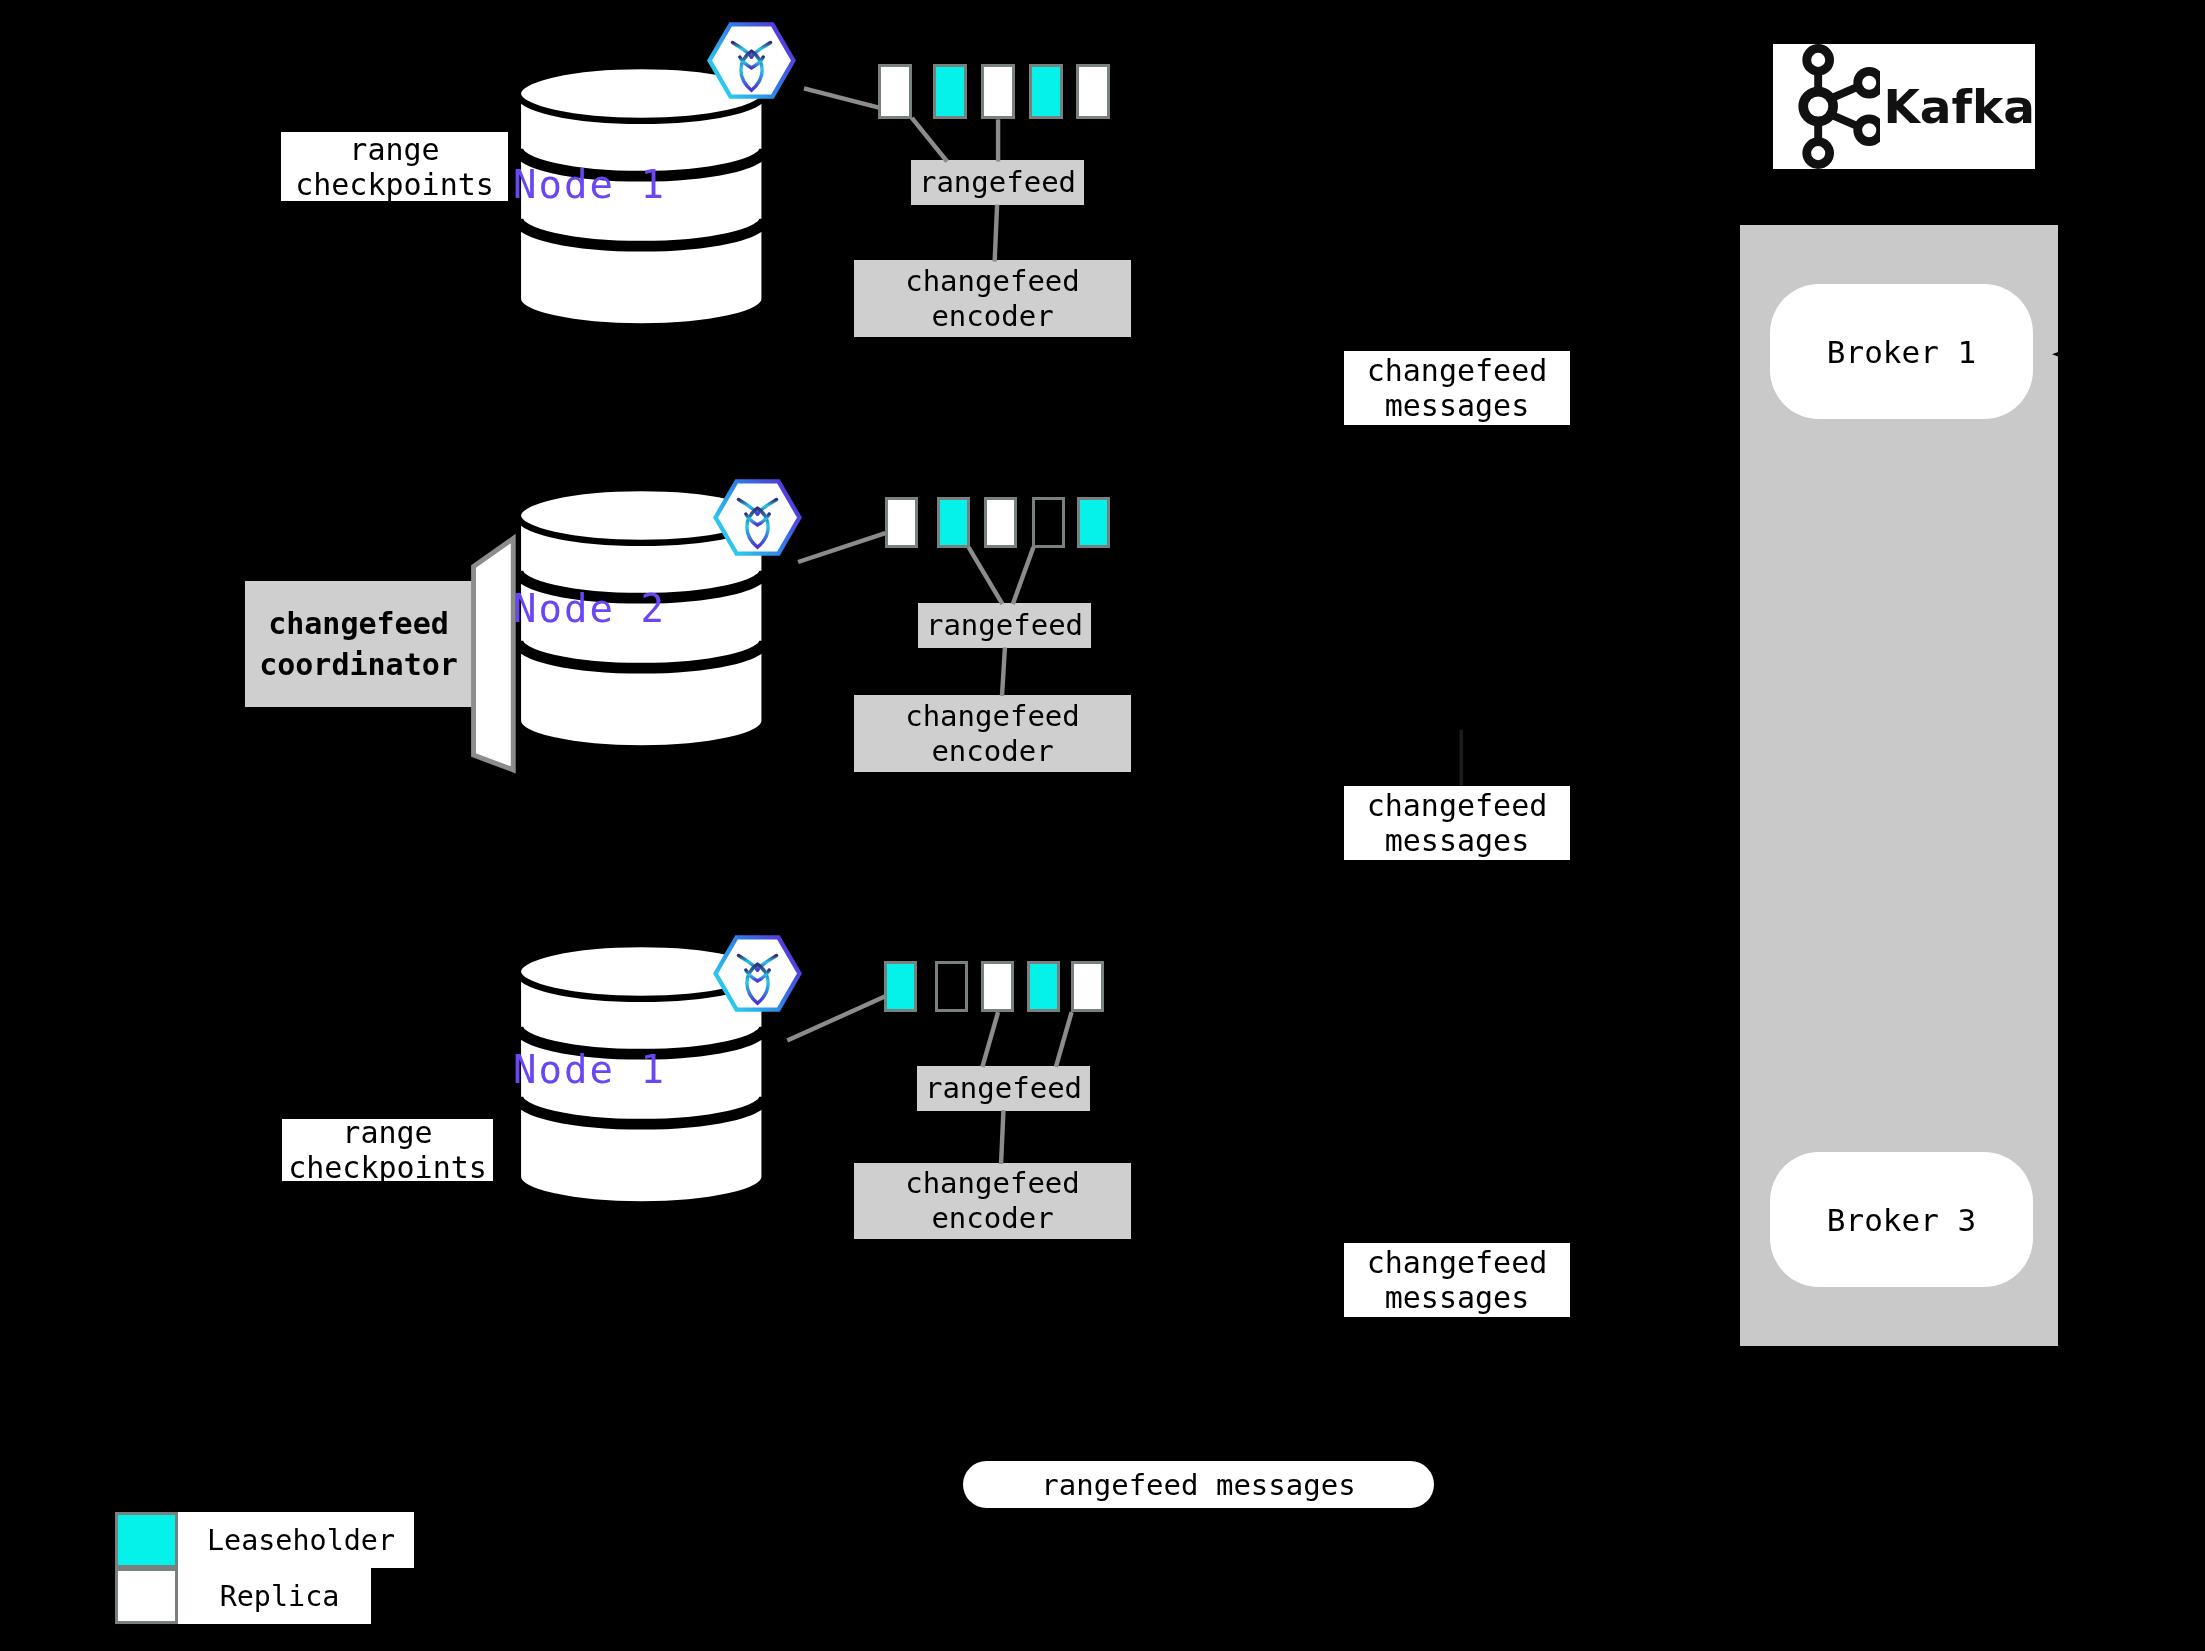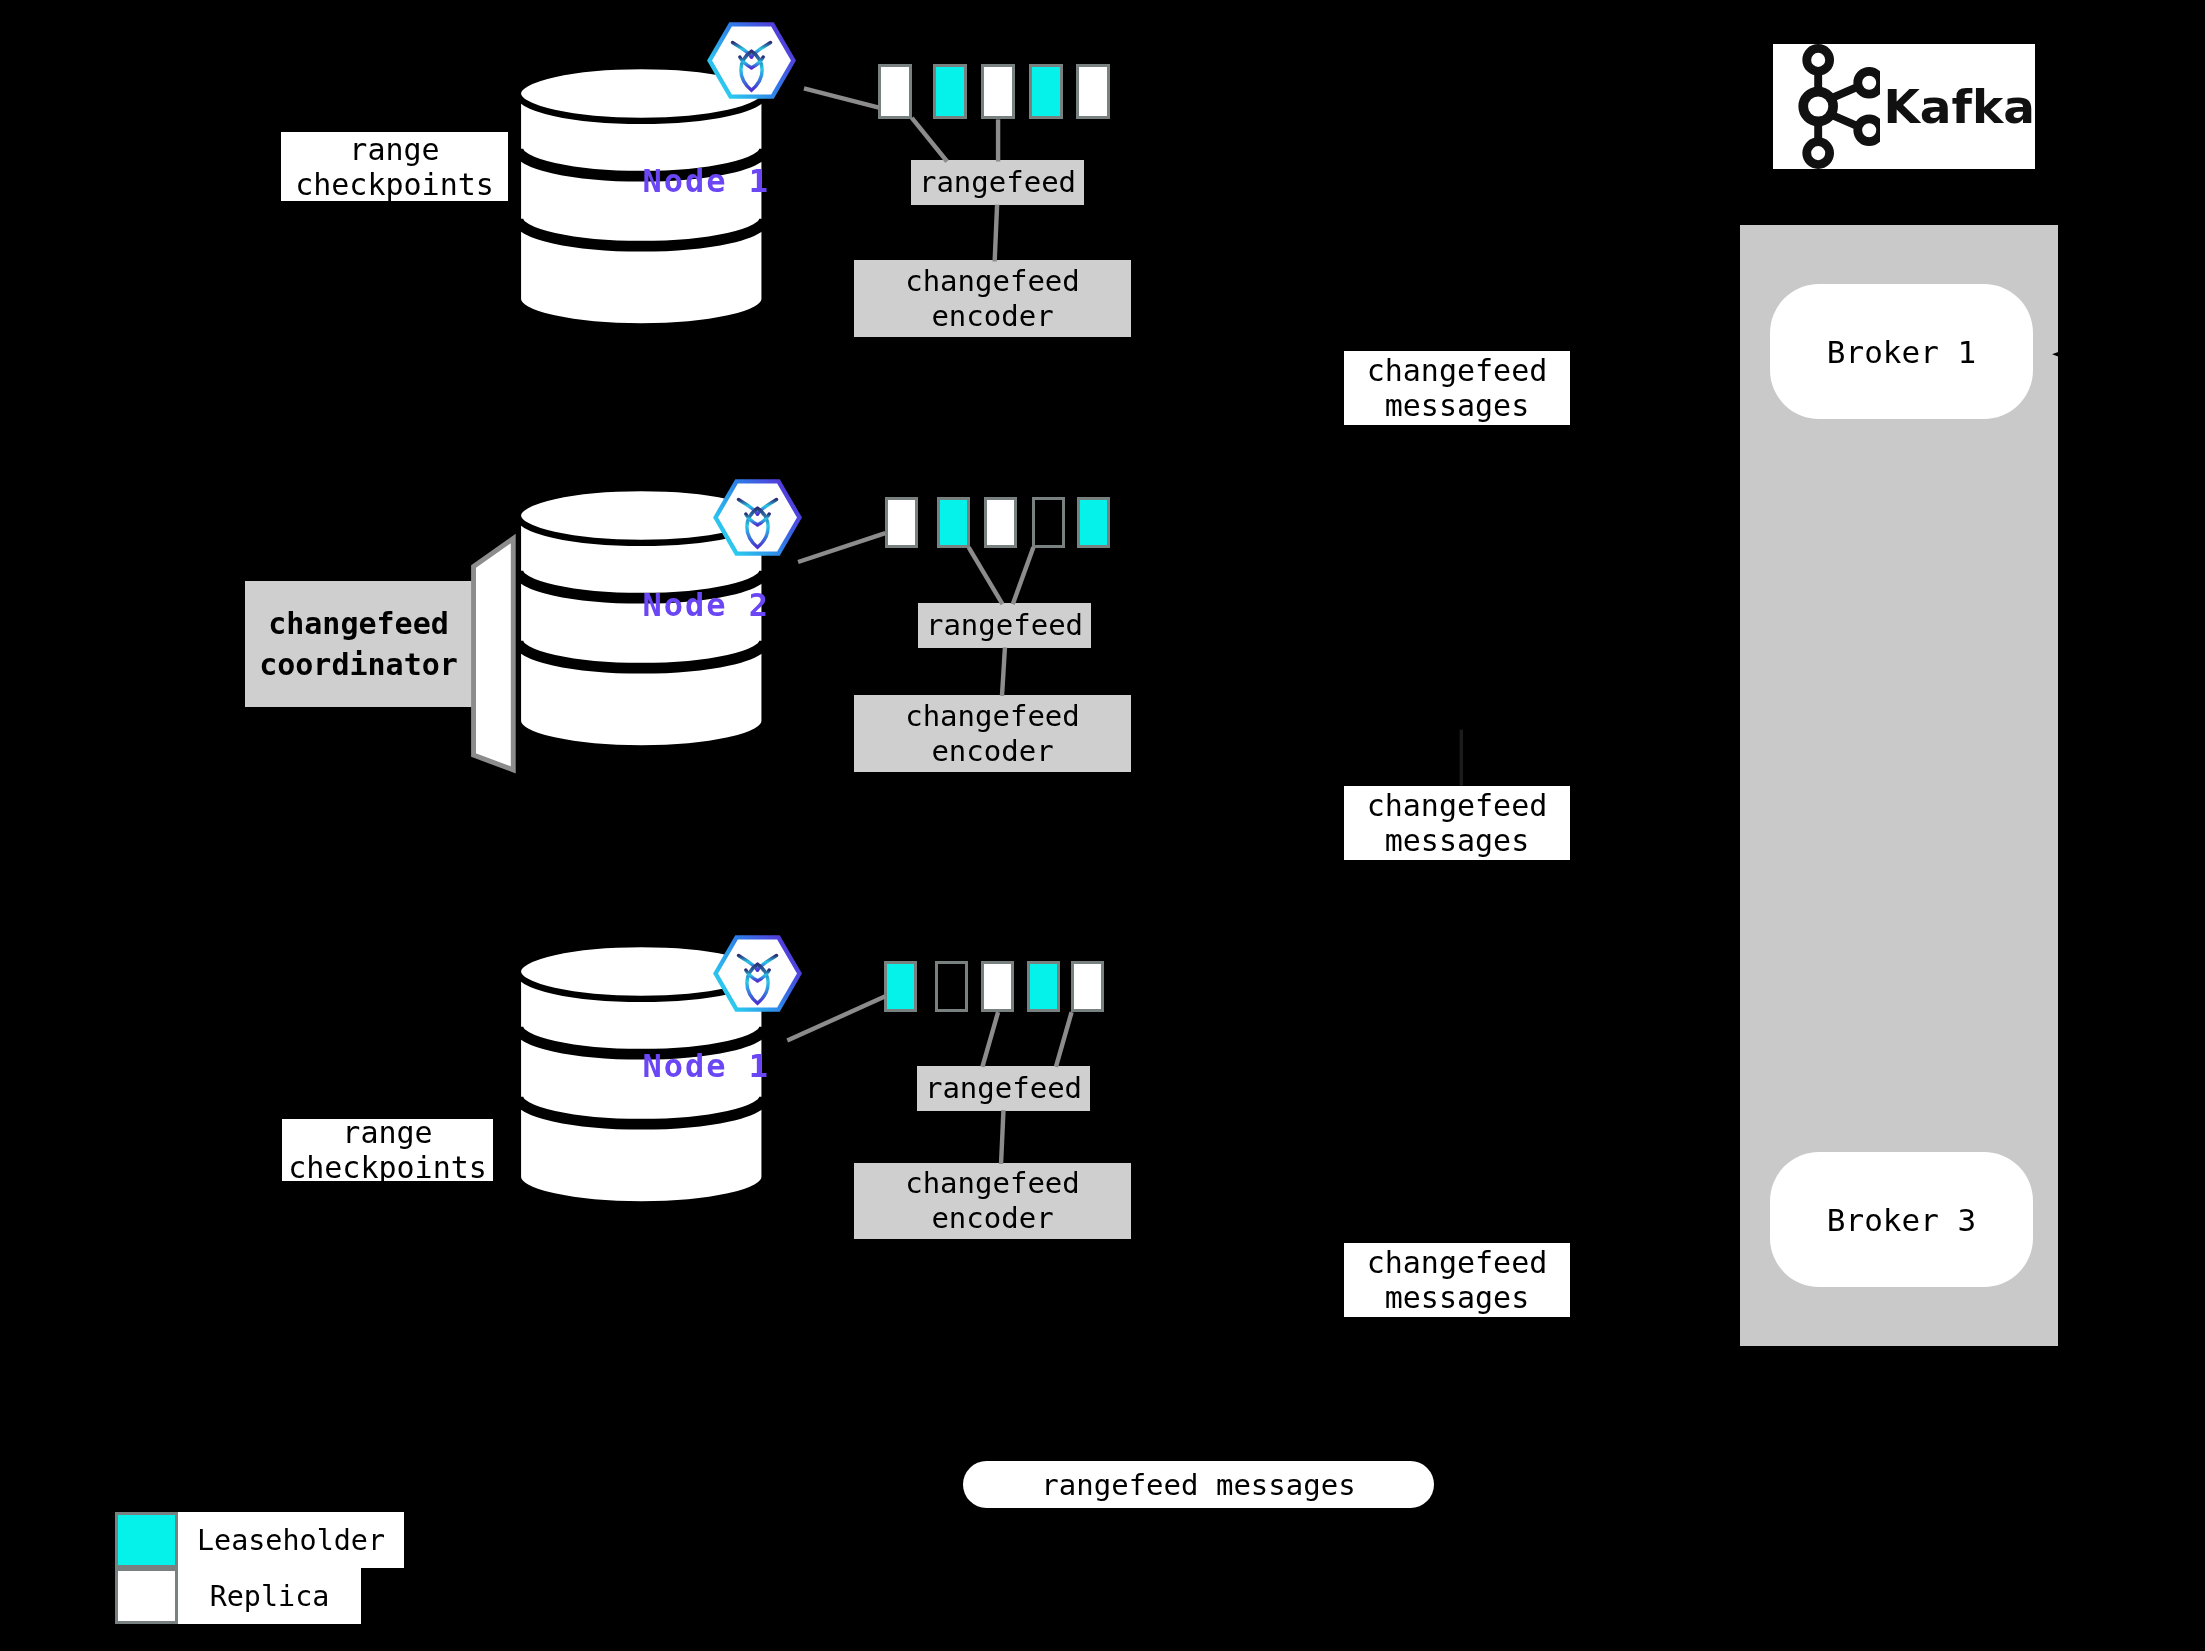--- a/index.html
+++ b/index.html
@@ -1,21 +1,21 @@
 <!DOCTYPE html>
 <html style="--c-bg: #000000; --c-leaseholder: #05F2EA; --c-replica: #FFFFFF; --c-range-border: #798080; --c-box-gray: #CFCFCF; --c-container-gray: #C9C9C9; --c-connector: #8C8C8C; --c-node-label: #6B46F5; --c-label-bg: #FFFFFF; --c-text: #000000;font-size:7.8px"><head>
 <meta charset="utf-8">
 <style>
   html,body{margin:0;padding:0;background:#000;}
   .canvas{position:relative;width:2205px;height:1652px;background:var(--c-bg,#000);overflow:hidden;
           font-family:"DejaVu Sans Mono","Liberation Mono",monospace;}
   .abs{position:absolute;}
   svg.overlay{position:absolute;left:0;top:0;width:2205px;height:1652px;z-index:6;pointer-events:none;}
   .cyl{z-index:2;}
-  .node-label{z-index:4;text-align:right;font-weight:bold;font-size:32px;letter-spacing:2px;
+  .node-label{z-index:4;text-align:left;font-weight:normal;font-size:39px;letter-spacing:2px;
               color:var(--c-node-label,#6B46F5);}
   .hex{z-index:5;}
   .range{z-index:3;border:3.9px solid var(--c-range-border,#798080);box-sizing:border-box;background:transparent;}
   .range[data-fill="replica"]{background:var(--c-replica,#fff);}
   .range[data-fill="leaseholder"]{background:var(--c-leaseholder,#05F2EA);}
   .range[data-fill="empty"]{background:transparent;}
   .graybox{background:var(--c-box-gray,#CFCFCF);color:var(--c-text,#000);z-index:4;
            display:flex;flex-direction:column;align-items:center;justify-content:center;
            font-size:29px;line-height:35px;text-align:center;}
   .whitebox{background:var(--c-label-bg,#fff);color:var(--c-text,#000);z-index:4;
@@ -24,21 +24,21 @@
   .coordinator{font-weight:bold;font-size:30px;line-height:41px;}
   .kafka-logo-box{background:var(--c-label-bg,#fff);z-index:4;display:flex;align-items:center;}
   .kafka-text{font-family:"DejaVu Sans","Liberation Sans",sans-serif;font-weight:bold;
               font-size:47px;color:#111;margin-left:3.9px;}
   .kafka-container{background:var(--c-container-gray,#C9C9C9);z-index:2;}
   .broker{background:var(--c-label-bg,#fff);border-radius:49px;z-index:3;
           display:flex;align-items:center;justify-content:center;font-size:31px;color:var(--c-text,#000);}
   .pill{background:var(--c-label-bg,#fff);border-radius:29px;z-index:4;
         display:flex;align-items:center;justify-content:center;font-size:29px;color:var(--c-text,#000);}
   .legend-label{background:var(--c-label-bg,#fff);z-index:4;display:flex;align-items:center;
-                justify-content:center;font-size:28.4px;color:var(--c-text,#000);}
+                justify-content:center;font-size:28.4px;color:var(--c-text,#000);padding-left:10px;}
 </style>
 </head>
 <body>
 
 <div class="canvas">
 
   <svg width="0" height="0" style="position:absolute">
     <defs>
       <linearGradient id="hexStroke" x1="0" y1="0.8" x2="1" y2="0.2">
         <stop offset="0" stop-color="#2BD9F0"></stop>

